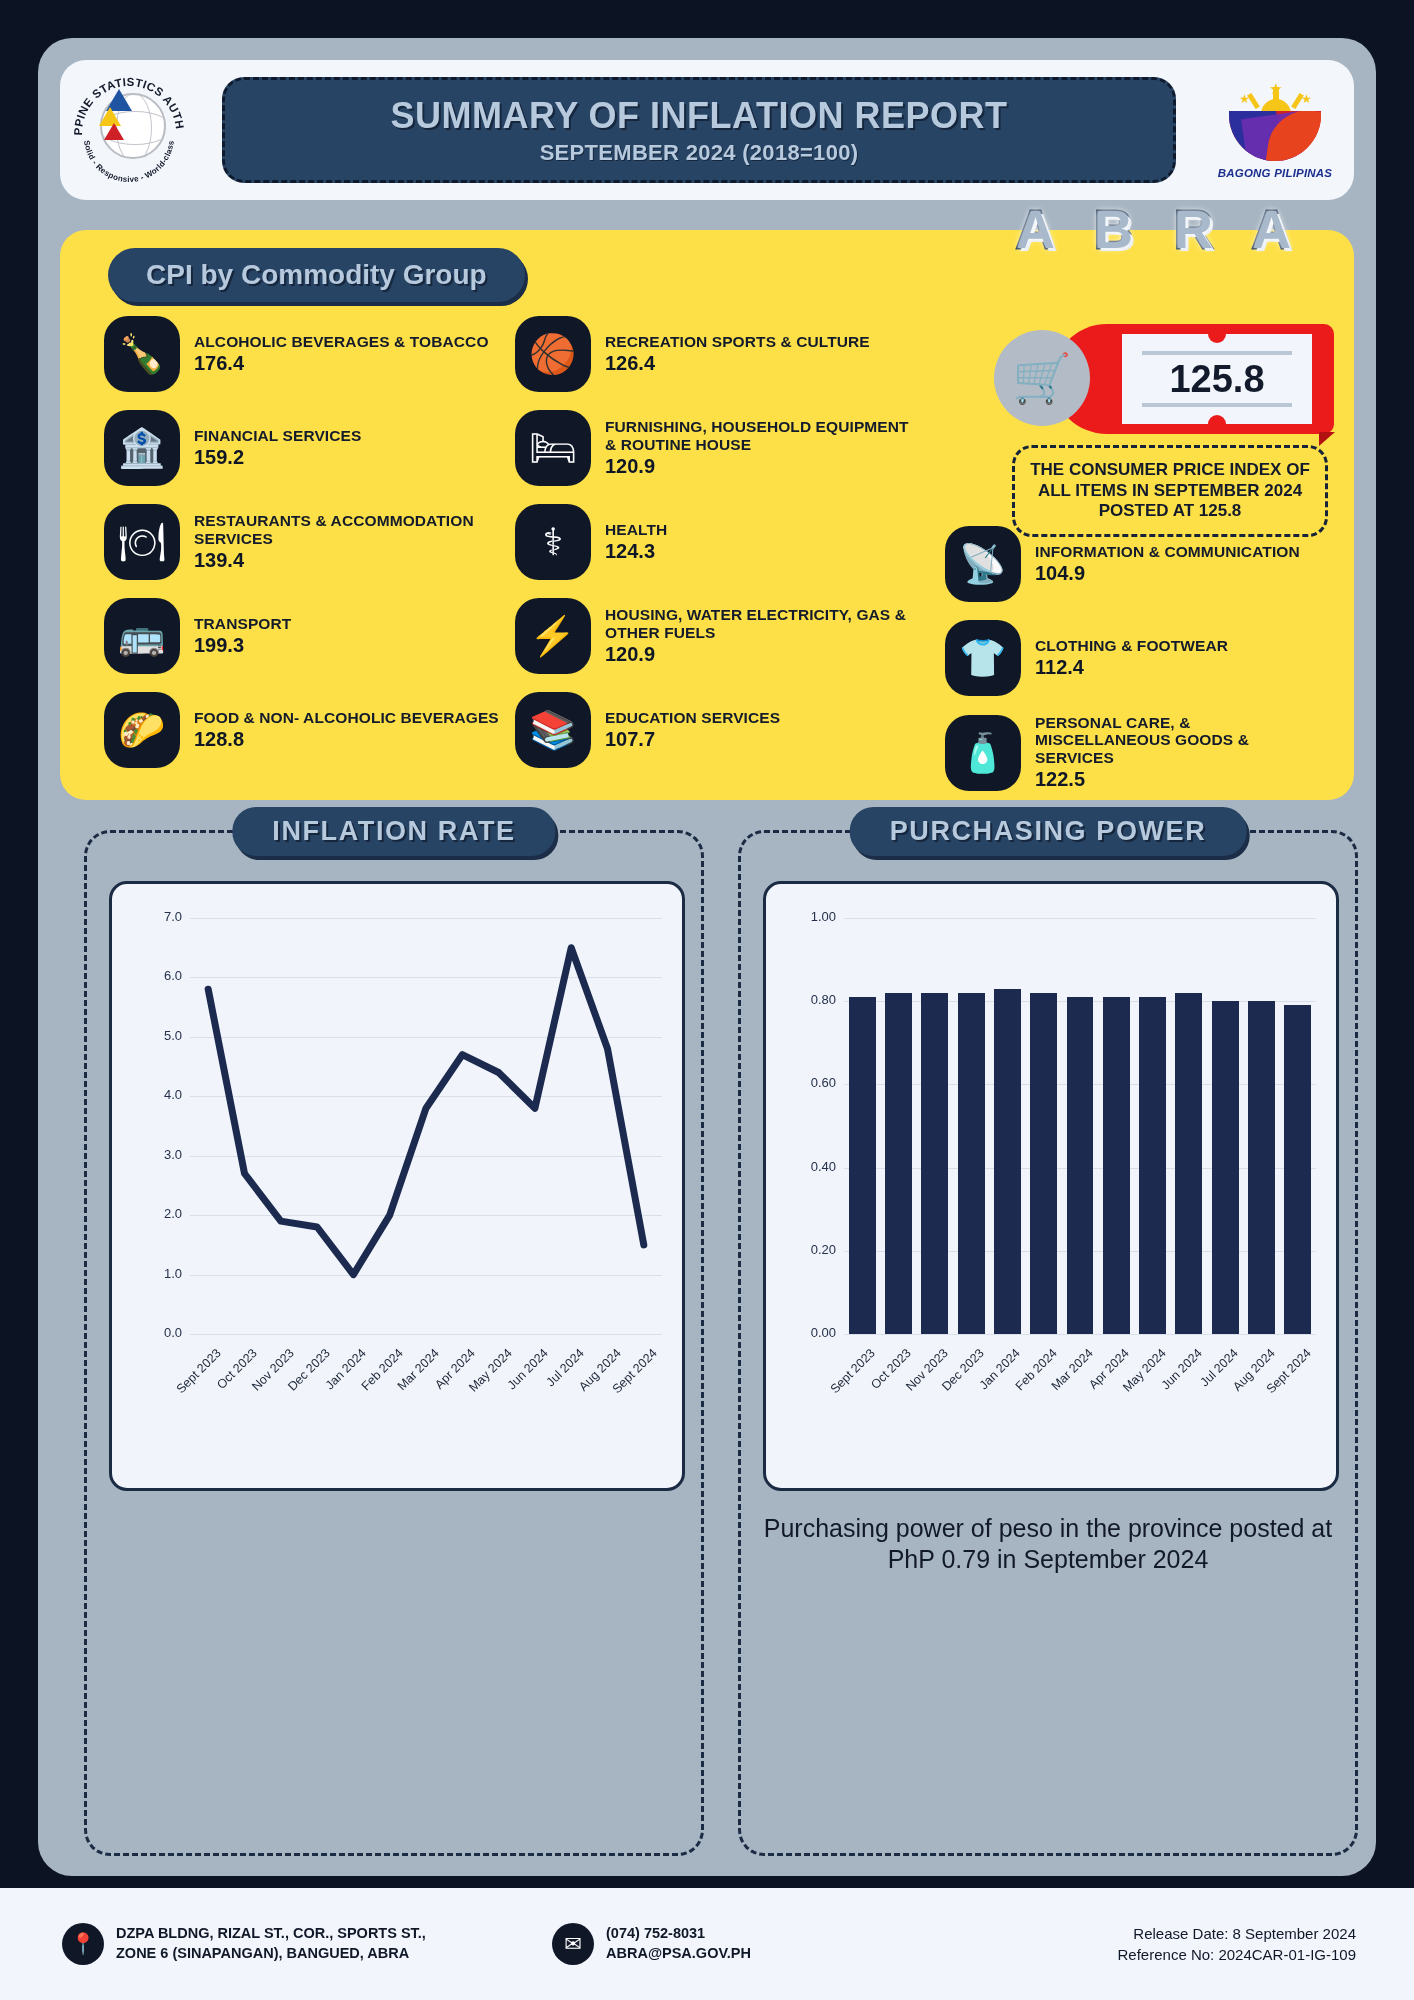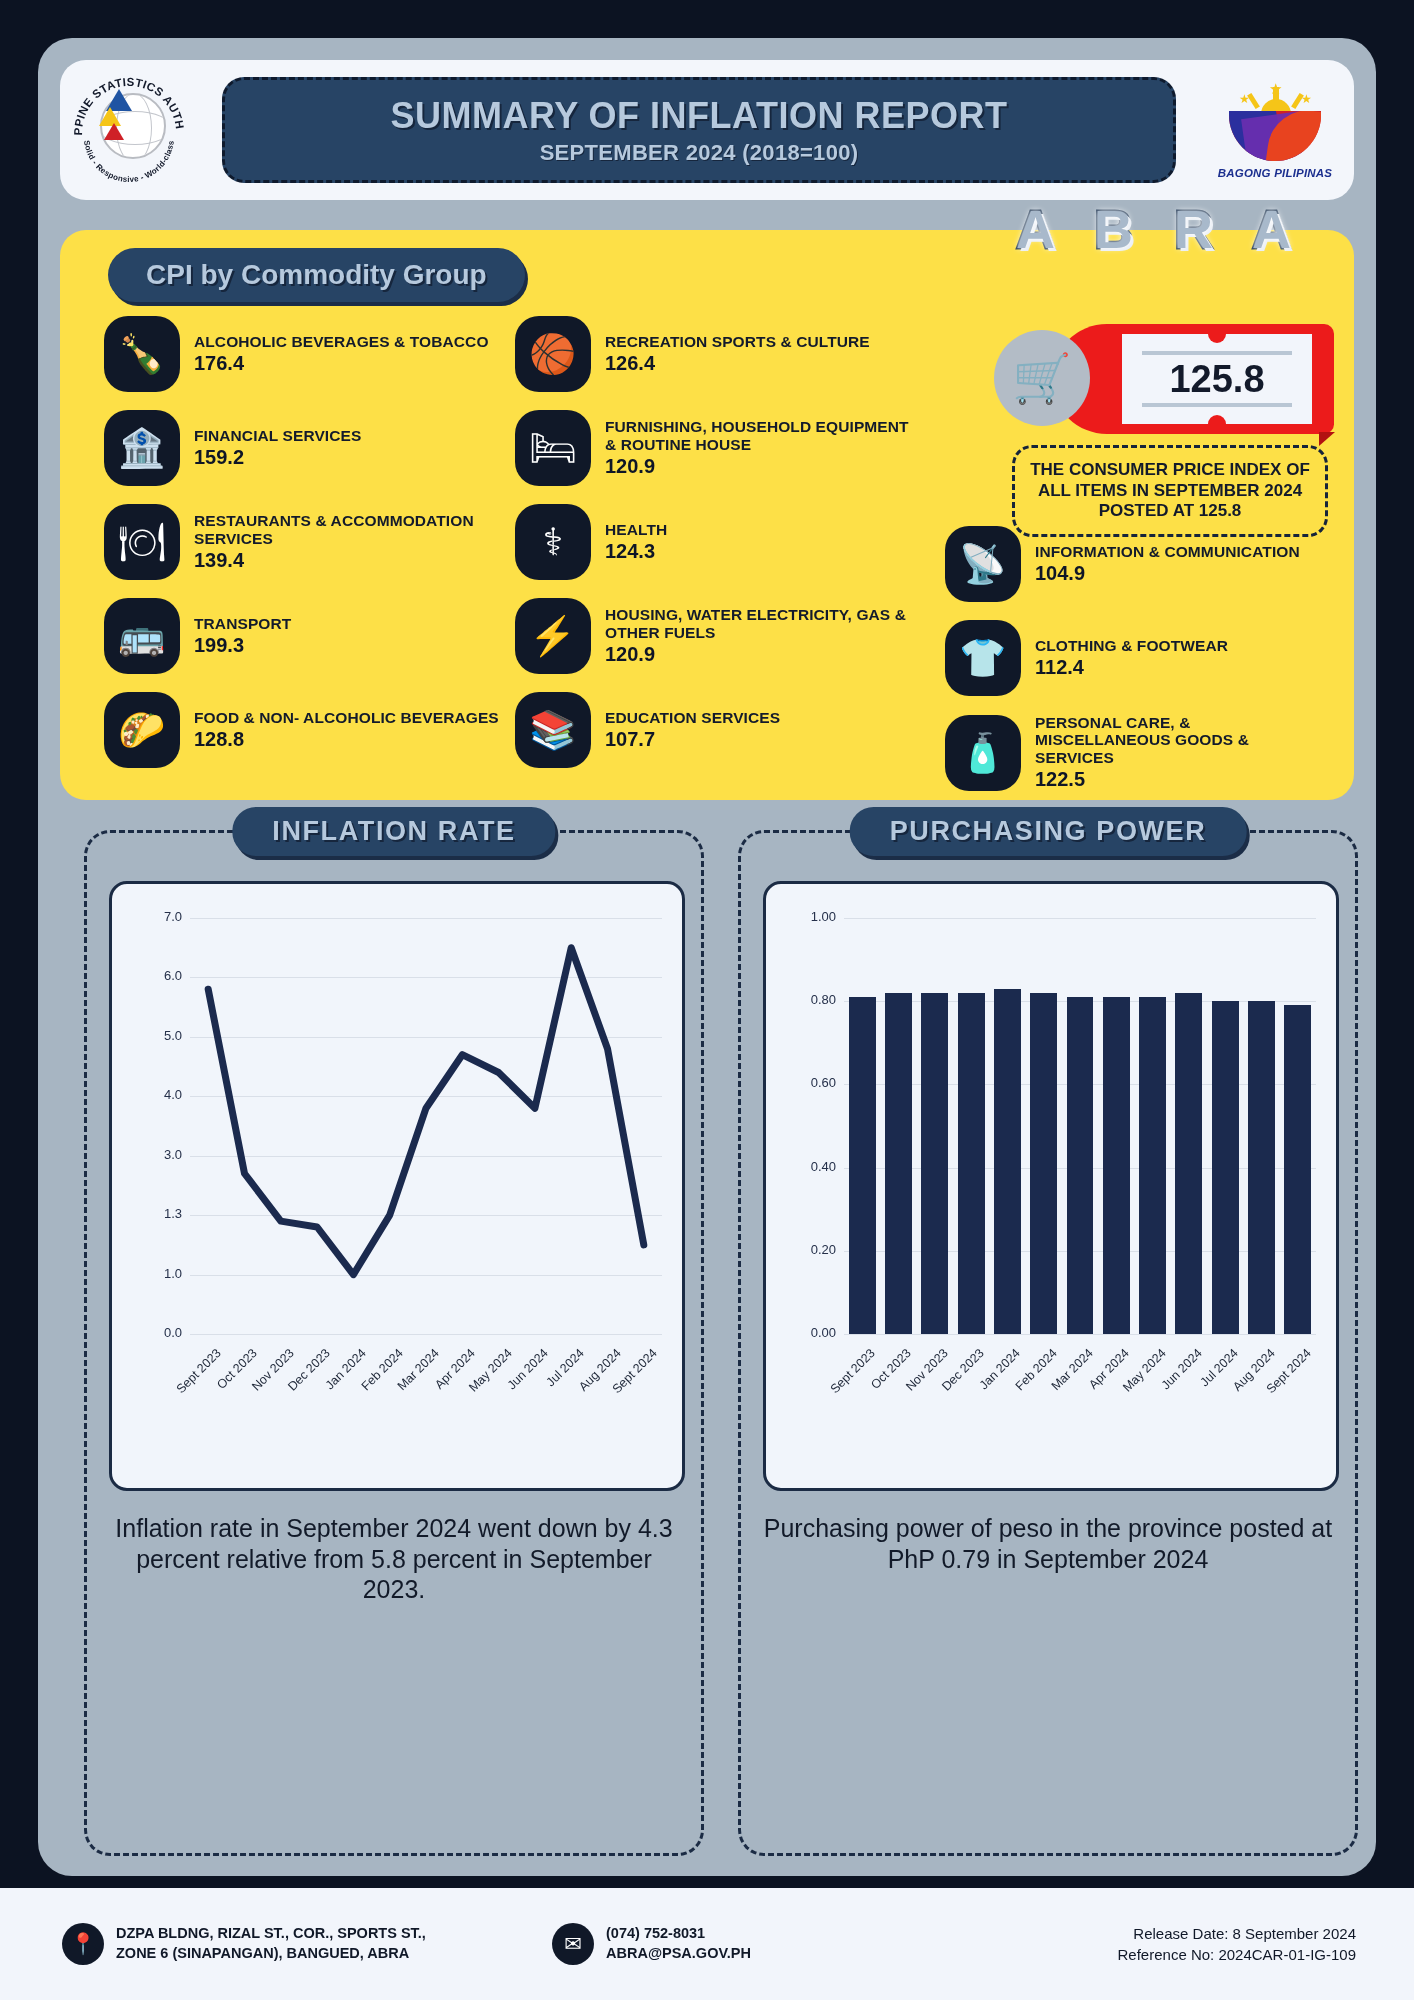--- a/index.html
+++ b/index.html
@@ -418,21 +418,21 @@
 
     <div class="panel left">
       <div class="panel-pill">INFLATION RATE</div>
       <div class="chart-box">
         <div class="plot" id="line-plot">
             <div class="grid-line" style="left: 78px; top: 450px; width: 472px;"></div>
             <div class="ytick" style="left: 24px; top: 441px;">0.0</div>
             <div class="grid-line" style="left: 78px; top: 390.571px; width: 472px;"></div>
             <div class="ytick" style="left: 24px; top: 381.571px;">1.0</div>
             <div class="grid-line" style="left: 78px; top: 331.143px; width: 472px;"></div>
-            <div class="ytick" style="left: 24px; top: 322.143px;">1.3</div>
+            <div class="ytick" style="left: 24px; top: 322.143px;">2.0</div>
             <div class="grid-line" style="left: 78px; top: 271.714px; width: 472px;"></div>
             <div class="ytick" style="left: 24px; top: 262.714px;">3.0</div>
             <div class="grid-line" style="left: 78px; top: 212.286px; width: 472px;"></div>
             <div class="ytick" style="left: 24px; top: 203.286px;">4.0</div>
             <div class="grid-line" style="left: 78px; top: 152.857px; width: 472px;"></div>
             <div class="ytick" style="left: 24px; top: 143.857px;">5.0</div>
             <div class="grid-line" style="left: 78px; top: 93.4286px; width: 472px;"></div>
             <div class="ytick" style="left: 24px; top: 84.4286px;">6.0</div>
             <div class="grid-line" style="left: 78px; top: 34px; width: 472px;"></div>
             <div class="ytick" style="left: 24px; top: 25px;">7.0</div>
@@ -447,21 +447,20 @@
             <div class="xtick" style="left: 322.615px; top: 462px; width: 70px;">May 2024</div>
             <div class="xtick" style="left: 358.923px; top: 462px; width: 70px;">Jun 2024</div>
             <div class="xtick" style="left: 395.231px; top: 462px; width: 70px;">Jul 2024</div>
             <div class="xtick" style="left: 431.538px; top: 462px; width: 70px;">Aug 2024</div>
             <div class="xtick" style="left: 467.846px; top: 462px; width: 70px;">Sept 2024</div>
             <svg width="576" height="610" style="position: absolute; left: 0px; top: 0px;">
               <polyline points="96.2,105.3 132.5,289.5 168.8,337.1 205.1,343.0 241.4,390.6 277.7,331.1 314.0,224.2 350.3,170.7 386.6,188.5 422.9,224.2 459.2,63.7 495.5,164.7 531.8,360.9" fill="none" stroke="#1b2a4e" stroke-width="7" stroke-linejoin="round" stroke-linecap="round"></polyline>
             </svg>
           </div>
       </div>
-      <div class="caption">Inflation rate in September 2024 went down by 4.3 percent relative from 5.8 percent in September 2023.</div>
     </div>
 
     <div class="panel right">
       <div class="panel-pill">PURCHASING POWER</div>
       <div class="chart-box">
         <div class="plot" id="bar-plot">
             <div class="grid-line" style="left: 78px; top: 450px; width: 472px;"></div>
             <div class="ytick" style="left: 24px; top: 441px;">0.00</div>
             <div class="grid-line" style="left: 78px; top: 366.8px; width: 472px;"></div>
             <div class="ytick" style="left: 24px; top: 357.8px;">0.20</div>

